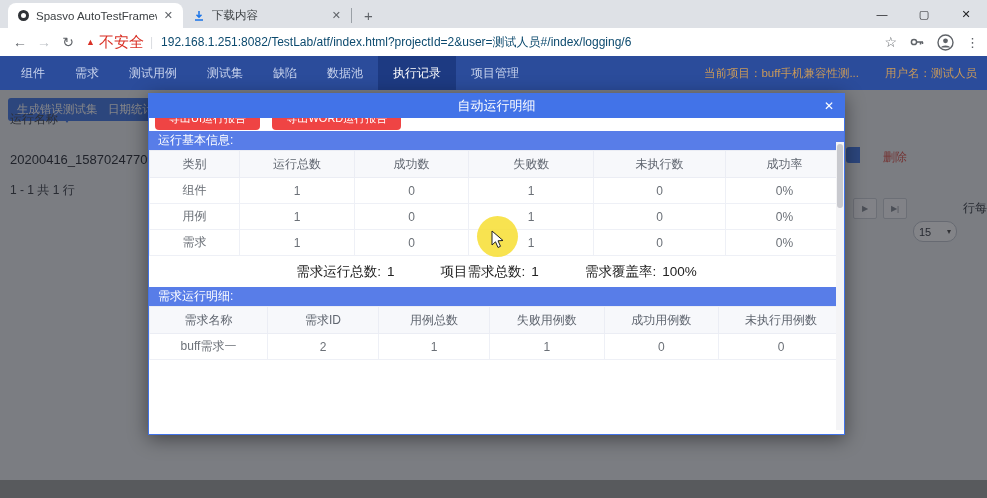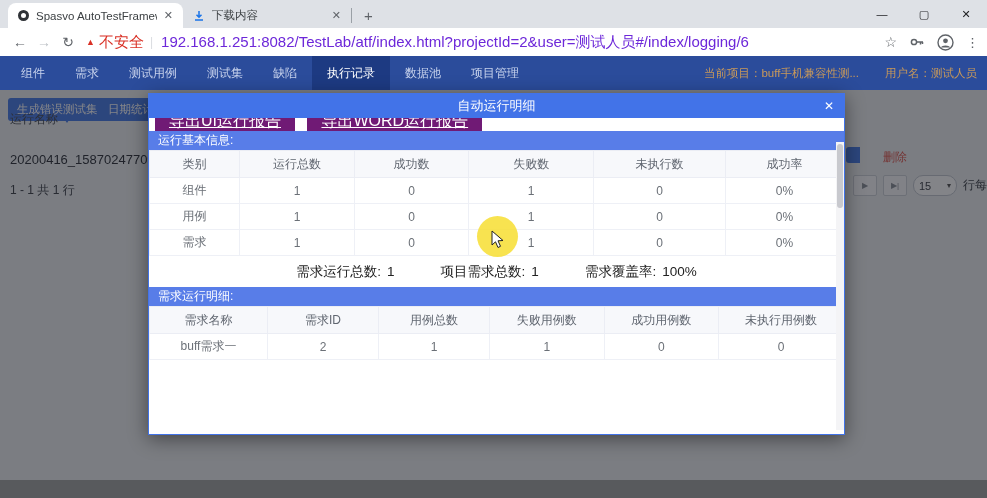--- a/index.html
+++ b/index.html
@@ -20,21 +20,21 @@
   .win-controls { position:absolute; top:0; right:0; height:28px; display:flex; }
   .win-btn { width:42px; height:28px; display:flex; align-items:center; justify-content:center; font-size:11px; color:#202124; }
 
   .toolbar { position:absolute; top:28px; left:0; right:0; height:28px; background:#fff; display:flex; align-items:center; padding:0 8px; }
   .nav-ico { width:24px; text-align:center; font-size:14px; color:#5f6368; flex:none; }
   .nav-ico.disabled { color:#bdc1c6; }
   .omnibox { flex:1; display:flex; align-items:center; margin-left:6px; font-size:12px; overflow:hidden; }
   .warn-tri { color:#d93025; font-size:9px; margin-right:4px; }
   .warn-txt { color:#d93025; font-size:15px; margin-right:6px; white-space:nowrap; }
   .omni-sep { color:#dadce0; margin-right:8px; }
-  .url-txt { color:#6d28d9; font-size:15px; white-space:nowrap; overflow:hidden; }
+  .url-txt { color:#0c4a6e; font-size:12px; white-space:nowrap; overflow:hidden; }
   .toolbar-right { display:flex; align-items:center; gap:12px; margin-left:8px; flex:none; }
   .star-ico { font-size:14px; color:#5f6368; }
   .kebab-ico { font-size:13px; color:#5f6368; }
 
   
   .navbar { position:absolute; top:56px; left:0; right:0; height:34px; background:#2b4c9b; display:flex; align-items:stretch; padding-left:6px; }
   .nav-item { display:flex; align-items:center; padding:0 15px; font-size:12px; color:#c7d2ec; white-space:nowrap; }
   .nav-item.active { background:#1d3a82; color:#fff; }
   .navbar-right { position:absolute; right:10px; top:0; height:34px; display:flex; align-items:center; gap:26px; }
   .proj-label { font-size:11.5px; color:#c9995a; white-space:nowrap; }
@@ -46,36 +46,36 @@
   .btn-gen { left:8px; top:8px; }
   .btn-date { left:99px; top:8px; }
   .run-name-row { position:absolute; left:10px; top:21px; font-size:12px; color:#4a4f57; display:flex; align-items:center; gap:5px; }
   .filter-ico { width:0; height:0; border-left:4px solid transparent; border-right:4px solid transparent; border-top:6px solid #4a7de8; display:inline-block; }
   .run-item { position:absolute; left:10px; top:62px; font-size:13px; color:#30343b; }
   .row-count { position:absolute; left:10px; top:92px; font-size:12px; color:#41454c; }
   .partial-btn { position:absolute; right:127px; top:57px; width:14px; height:16px; background:#4a7de8; border-radius:3px 0 0 3px; }
   .delete-btn { position:absolute; right:80px; top:59px; font-size:12px; color:#e05b52; }
   .pager { position:absolute; right:0px; top:85px; display:flex; align-items:center; gap:6px; }
   .pg-btn { width:24px; height:21px; border:1px solid #cfd3da; background:#fbfbfc; color:#8b9099; font-size:8px; display:flex; align-items:center; justify-content:center; border-radius:2px; }
-  .pg-select { width:44px; height:21px; border:1px solid #c4c9d1; background:#fff; color:#41454c; font-size:11px; display:flex; align-items:center; justify-content:space-between; padding:0 5px; border-radius:10px; }
+  .pg-select { width:44px; height:21px; border:1px solid #c4c9d1; background:#fff; color:#41454c; font-size:11px; display:flex; align-items:center; justify-content:space-between; padding:0 5px; border-radius:10px;margin-top:46px; }
   .pg-caret { font-size:8px; color:#555; }
   .pg-label { font-size:12px; color:#41454c; white-space:nowrap; margin-right:-12px; }
 
   
   .overlay { position:absolute; top:90px; left:0; right:0; bottom:0; background:rgba(18,20,26,0.52); }
   .overlay-bottom { position:absolute; left:0; right:0; bottom:0; height:18px; background:rgba(0,0,0,0.28); }
 
   
   .modal { position:absolute; left:148px; top:93px; width:697px; height:342px; background:#fff; border:1px solid #4273e8; box-shadow:0 4px 18px rgba(0,0,0,0.45); }
   .modal-header { height:24px; background:#4273e8; display:flex; align-items:center; justify-content:center; position:relative; }
   .modal-title { color:#fff; font-size:13px; }
   .modal-close { position:absolute; right:10px; top:0; height:24px; display:flex; align-items:center; color:#fff; font-size:12px; cursor:pointer; }
   .modal-body { position:relative; height:314px; overflow:hidden; }
   .export-strip { height:13px; overflow:hidden; white-space:nowrap; }
-  .export-btn { display:inline-block; background:#701a75; color:#fff; font-size:16px; border-radius:4px; padding:5px 14px 4px; margin-top:-12px; vertical-align:top;text-decoration:underline; }
+  .export-btn { display:inline-block; background:#ef4444; color:#fff; font-size:11px; border-radius:4px; padding:5px 14px 4px; margin-top:-12px; vertical-align:top; }
   .export-btn.b1 { margin-left:6px; }
   .export-btn.b2 { margin-left:8px; }
   .section-bar { height:19px; background:#587de8; color:#fff; font-size:12px; line-height:19px; padding-left:9px; }
   .info-block { padding:8px 14px 6px; font-size:13.5px; color:#333; line-height:24px; }
   .pair { margin-right:42px; white-space:nowrap; display:inline-block; }
   .pair .lbl { margin-right:6px; }
   table.grid { width:100%; border-collapse:collapse; table-layout:fixed; }
   table.grid th { background:#f7f8fb; font-weight:normal; font-size:12px; color:#606670; height:27px; border:1px solid #ebedf4; text-align:center; }
   table.grid td { font-size:12px; color:#6b7077; height:26px; border:1px solid #eef0f6; text-align:center; background:#fff; }
   .summary-row { height:31px; display:flex; align-items:center; justify-content:center; gap:46px; font-size:13.5px; color:#222; }
@@ -139,22 +139,22 @@
       <span class="kebab-ico">⋮</span>
     </div>
   </div>
 
   <div class="navbar">
     <div class="nav-item">组件</div>
     <div class="nav-item">需求</div>
     <div class="nav-item">测试用例</div>
     <div class="nav-item">测试集</div>
     <div class="nav-item">缺陷</div>
+    <div class="nav-item">数据池</div>
     <div class="nav-item active">执行记录</div>
-    <div class="nav-item">数据池</div>
     <div class="nav-item">项目管理</div>
     <div class="navbar-right">
       <span class="proj-label">当前项目：buff手机兼容性测...</span>
       <span class="user-label">用户名：测试人员</span>
     </div>
   </div>
 
   <div class="content">
     <div class="btn-blue btn-gen">生成错误测试集</div>
     <div class="btn-blue btn-date">日期统计报告</div>

